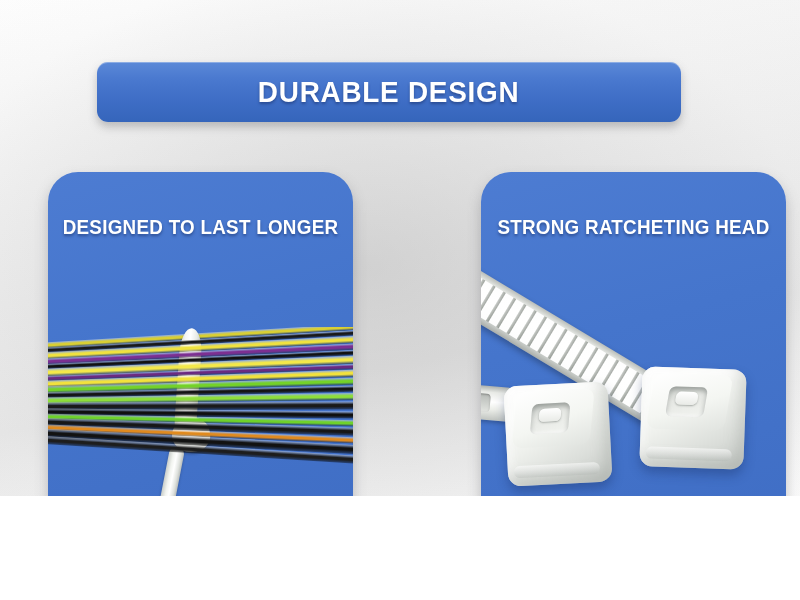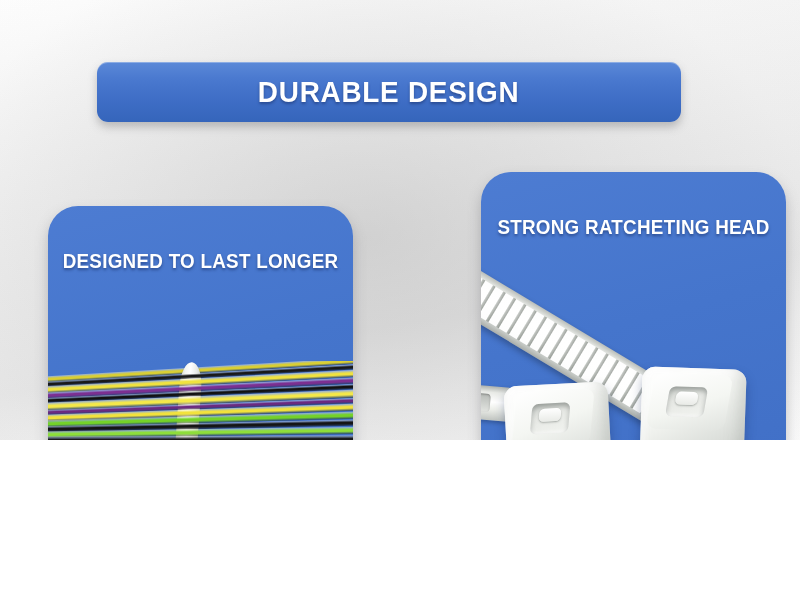--- a/index.html
+++ b/index.html
@@ -10,21 +10,21 @@
     width: 800px;
     height: 600px;
     overflow: hidden;
     font-family: "Liberation Sans", sans-serif;
     background: #ffffff;
   }
 
   #stage {
     position: relative;
     width: 800px;
-    height: 440px;
+    height: 496px;
     background:
       radial-gradient(ellipse 620px 420px at 46% 54%, rgba(150,150,150,0.30) 0%, rgba(170,170,170,0.16) 42%, rgba(200,200,200,0.02) 72%, rgba(255,255,255,0) 100%),
       linear-gradient(170deg, #fdfdfd 0%, #f6f6f6 18%, #ececec 48%, #e6e6e6 68%, #f2f2f2 88%, #fafafa 100%);
     overflow: hidden;
   }
 
   
   #header-banner {
     position: absolute;
     left: 97px;
@@ -53,21 +53,21 @@
   .panel {
     position: absolute;
     top: 172px;
     width: 305px;
     height: 392px;
     border-radius: 30px;
     background: linear-gradient(165deg, #4d7cd2 0%, #4575cc 40%, #3f6dc4 100%);
     box-shadow: 0 7px 13px rgba(95,95,100,0.35);
     overflow: hidden;
   }
-  #panel-left  { left: 48px; margin-top: 34px; }
+  #panel-left  { left: 48px; }
   #panel-right { left: 481px; }
 
   .panel-label {
     position: absolute;
     left: 0;
     top: 44px;
     width: 100%;
     text-align: center;
     color: #ffffff;
     font-size: 20px;

